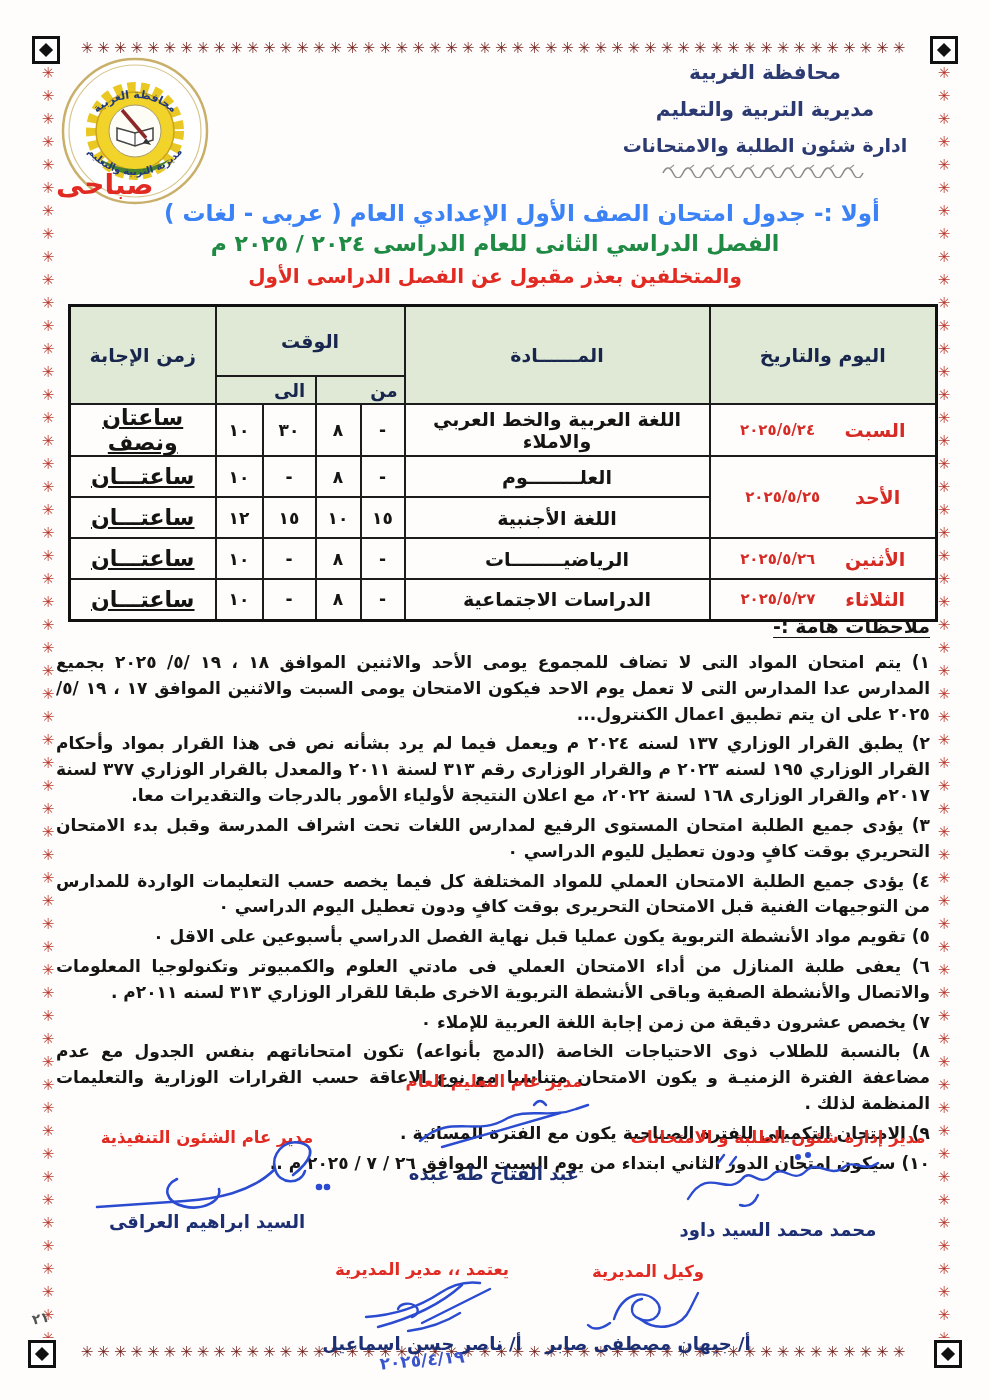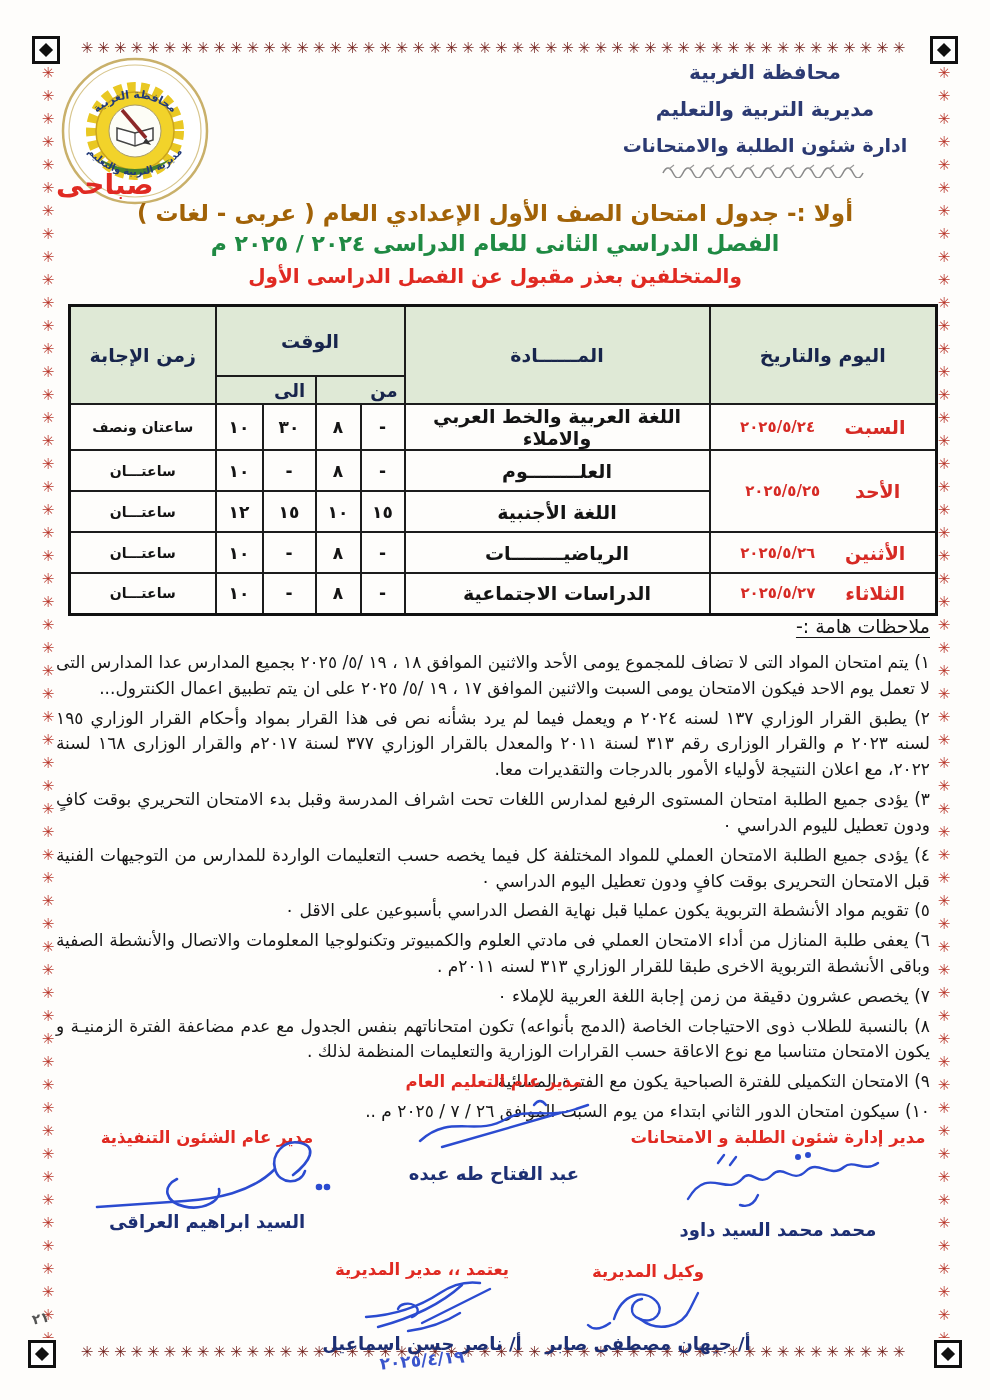--- a/index.html
+++ b/index.html
@@ -21,37 +21,37 @@
   
   .logo{position:absolute;left:60px;top:56px;}
   .period{position:absolute;left:56px;top:168px;width:156px;text-align:left;
           color:#e02a22;font-size:28px;font-weight:bold;}
   .hdr{position:absolute;top:60px;right:70px;width:310px;text-align:center;direction:rtl;
        color:#2c3a72;font-weight:bold;}
   .hdr-l1{font-size:20px;} .hdr-l2{font-size:20px;margin-top:13px;} .hdr-l3{font-size:19px;margin-top:13px;}
   .hdr-orn{margin-top:6px;}
   
   .title{position:absolute;top:200px;left:110px;right:110px;text-align:center;direction:rtl;font-weight:bold;}
-  .t1{color:#a16207;font-size:23px;}
+  .t1{color:#3b82f6;font-size:23px;text-align:right;}
   .t2{color:#1f8a43;font-size:22px;margin-top:5px;}
   .t3{color:#e02a22;font-size:20px;margin-top:8px;}
   
   .sched{position:absolute;top:304px;left:68px;width:867px;border-collapse:collapse;direction:rtl;
          text-align:center;font-weight:bold;color:#141414;border:3px solid #111;table-layout:fixed;}
   .sched th,.sched td{border:2.5px solid #1c1c1c;padding:0;vertical-align:middle;}
   .sched th{background:#dfe9d6;color:#18254c;font-size:19px;}
   .hrow th{height:68px;} .hrow2 th{height:26px;font-size:18px;padding-left:48px;}
   .drow{height:41px;}
   .daycell{display:flex;align-items:center;justify-content:space-evenly;}
   .dayname{color:#d62a24;font-size:19px;}
   .daydate{color:#d62a24;font-size:15px;}
-  .subj{font-size:19px;} .tnum{font-size:17px;} .dur{font-size:14px;}
+  .subj{font-size:19px;} .tnum{font-size:17px;} .dur{font-size:22px;text-decoration:underline;}
   
   .notes{position:absolute;top:612px;right:60px;left:56px;direction:rtl;text-align:justify;
-         color:#151515;font-weight:normal;font-size:17px;line-height:1.52;}
+         color:#151515;font-weight:bold;font-size:17px;line-height:1.52;}
   .notes-h{font-size:19px;text-decoration:underline;text-underline-offset:4px;margin-bottom:9px;}
   .note{margin-bottom:4px;}
   
   .sigcol{position:absolute;text-align:center;direction:rtl;}
   .sig-title{color:#e02a22;font-size:16.5px;font-weight:bold;}
   .sig-name{color:#1d2f73;font-size:18px;font-weight:bold;}
   .sig-svg{display:block;margin:0 auto;}
   .sig-exams{right:62px;top:1128px;width:300px;}
   .sig-general{left:348px;top:1072px;width:292px;}
   .sig-exec{left:66px;top:1128px;width:282px;}

